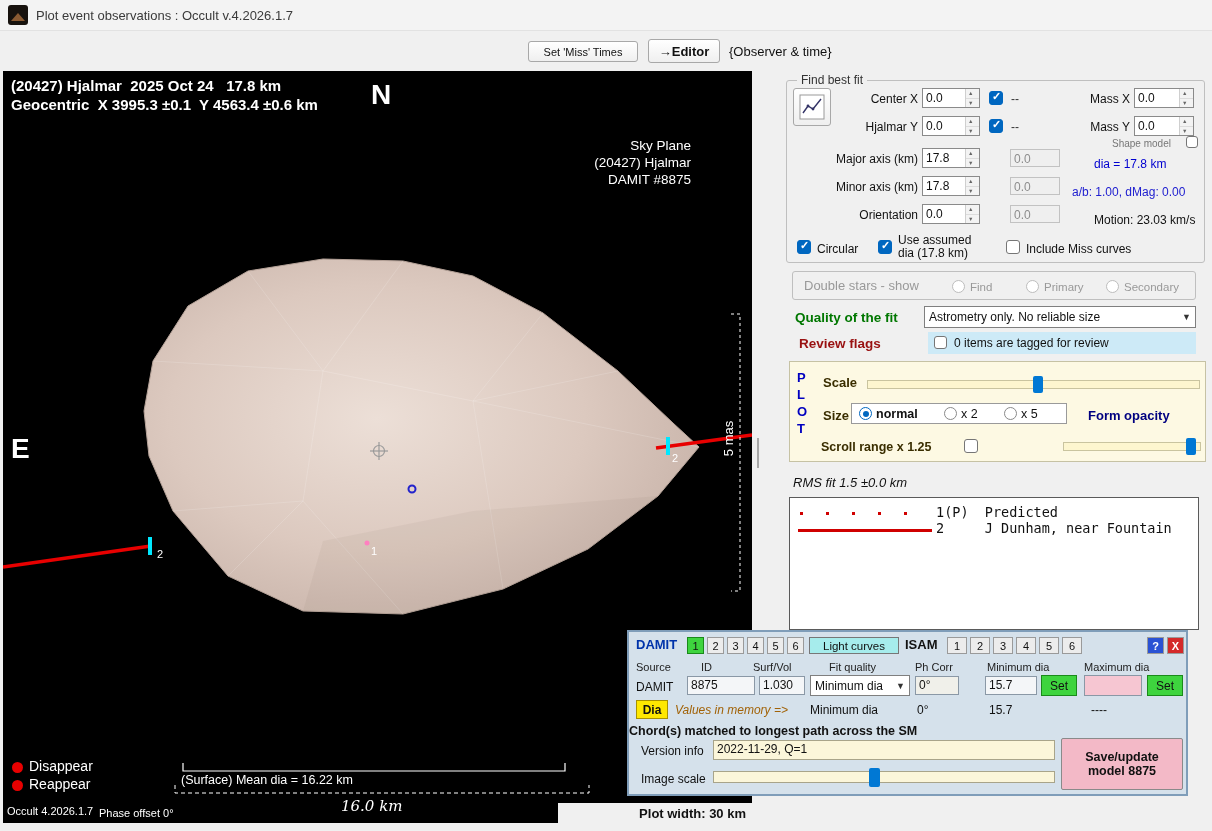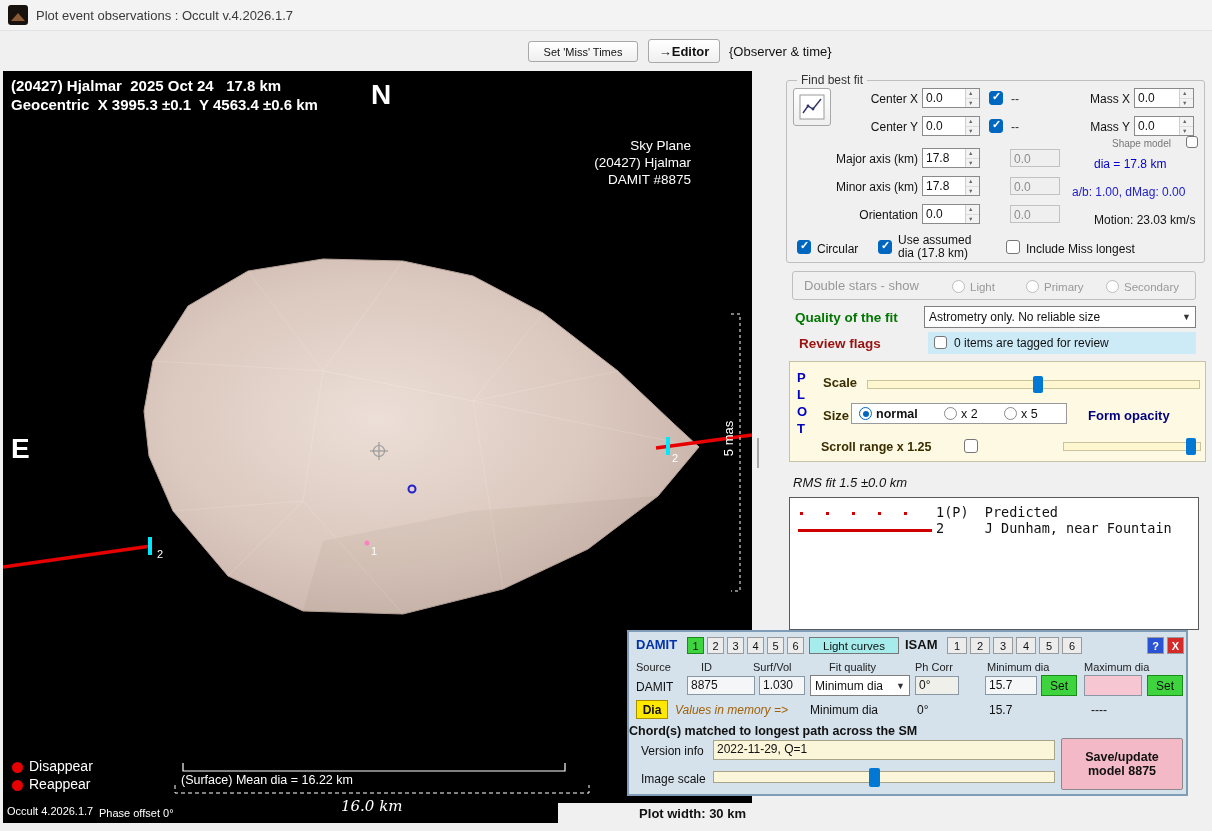--- a/index.html
+++ b/index.html
@@ -195,21 +195,21 @@
   <span class="abs" style="left:1011px;top:92px;color:#333;">--</span>
   <span class="abs" style="left:1086px;top:92px;width:44px;text-align:right;">Mass X</span>
   <div class="spin" style="left:1134px;top:88px;width:60px;height:20px;">
     <span class="spinval">0.0</span>
     <span class="spinarr">
         <i class="up"></i>
         <i class="dn"></i>
       </span>
   </div>
 
-  <span class="abs" style="left:836px;top:120px;width:82px;text-align:right;">Center Y</span>
+  <span class="abs" style="left:836px;top:120px;width:82px;text-align:right;">Hjalmar Y</span>
   <div class="spin" style="left:922px;top:116px;width:58px;height:20px;">
     <span class="spinval">0.0</span>
     <span class="spinarr">
         <i class="up"></i>
         <i class="dn"></i>
       </span>
   </div>
   <span class="cb checked" style="left:989px;top:119px;"></span>
   <span class="abs" style="left:1011px;top:120px;color:#333;">--</span>
   <span class="abs" style="left:1086px;top:120px;width:44px;text-align:right;">Mass Y</span>
@@ -264,26 +264,26 @@
   <span class="abs" style="left:1094px;top:213px;">Motion: 23.03 km/s</span>
 
   <span class="cb checked" style="left:797px;top:240px;"></span>
   <span class="abs" style="left:817px;top:242px;">Circular</span>
   <span class="cb checked" style="left:878px;top:240px;"></span>
   <div class="abs" style="left:898px;top:234px;line-height:13px;font-size:12px;">
     <div>Use assumed</div>
     <div>dia (17.8 km)</div>
   </div>
   <span class="cb" style="left:1006px;top:240px;"></span>
-  <span class="abs" style="left:1026px;top:242px;">Include Miss longest</span>
+  <span class="abs" style="left:1026px;top:242px;">Include Miss curves</span>
 
   <div class="groupbox" style="left:792px;top:271px;width:404px;height:29px;"></div>
   <span class="abs" style="left:804px;top:278px;font-size:13px;color:#999;">Double stars - show</span>
   <span class="rad dis" style="left:952px;top:280px;"></span>
-  <span class="abs" style="left:970px;top:281px;font-size:11.5px;color:#999;">Light</span>
+  <span class="abs" style="left:970px;top:281px;font-size:11.5px;color:#999;">Find</span>
   <span class="rad dis" style="left:1026px;top:280px;"></span>
   <span class="abs" style="left:1044px;top:281px;font-size:11.5px;color:#999;">Primary</span>
   <span class="rad dis" style="left:1106px;top:280px;"></span>
   <span class="abs" style="left:1124px;top:281px;font-size:11.5px;color:#999;">Secondary</span>
 
   <span class="abs" style="left:795px;top:310px;font-size:13.5px;font-weight:bold;color:#007700;">Quality of the fit</span>
   <div class="dd" style="left:924px;top:306px;width:272px;height:22px;">
     <span>Astrometry only. No reliable size</span>
     <span class="chev">▼</span>
   </div>

